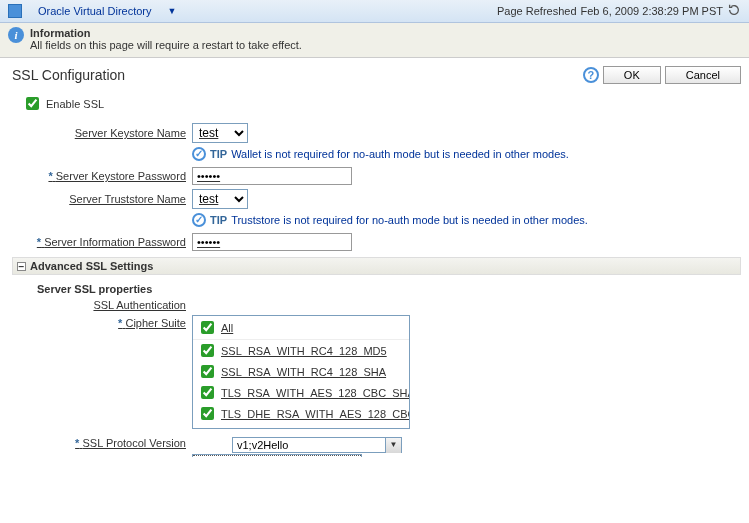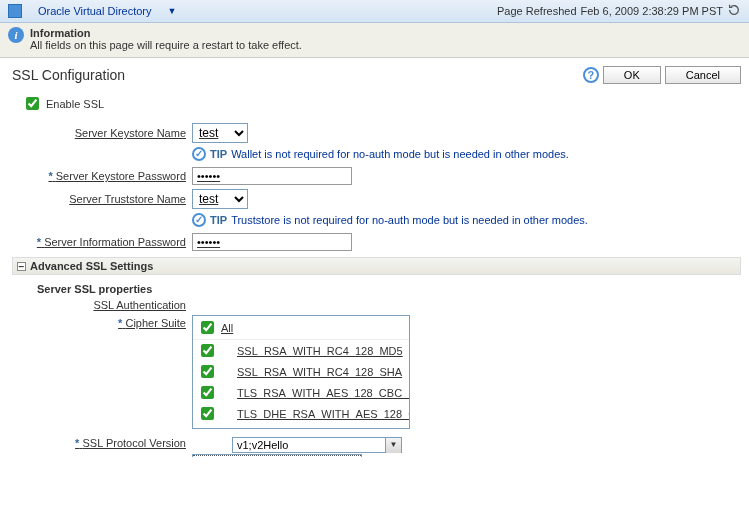--- a/index.html
+++ b/index.html
@@ -195,21 +195,21 @@
     gap: 4px;
   }
   .cipher-list {
     height: 88px;
     overflow-y: scroll;
   }
   .cipher-item {
     padding: 1px 4px;
     display: flex;
     align-items: center;
-    gap: 20px;
+    gap: 4px;
     white-space: nowrap;
   }
   .combo-wrap {
     position: relative;
     display: inline-block;
     padding-left: 40px;
   }
   .combo-input {
     width: 170px;
     font-size: 11px;

